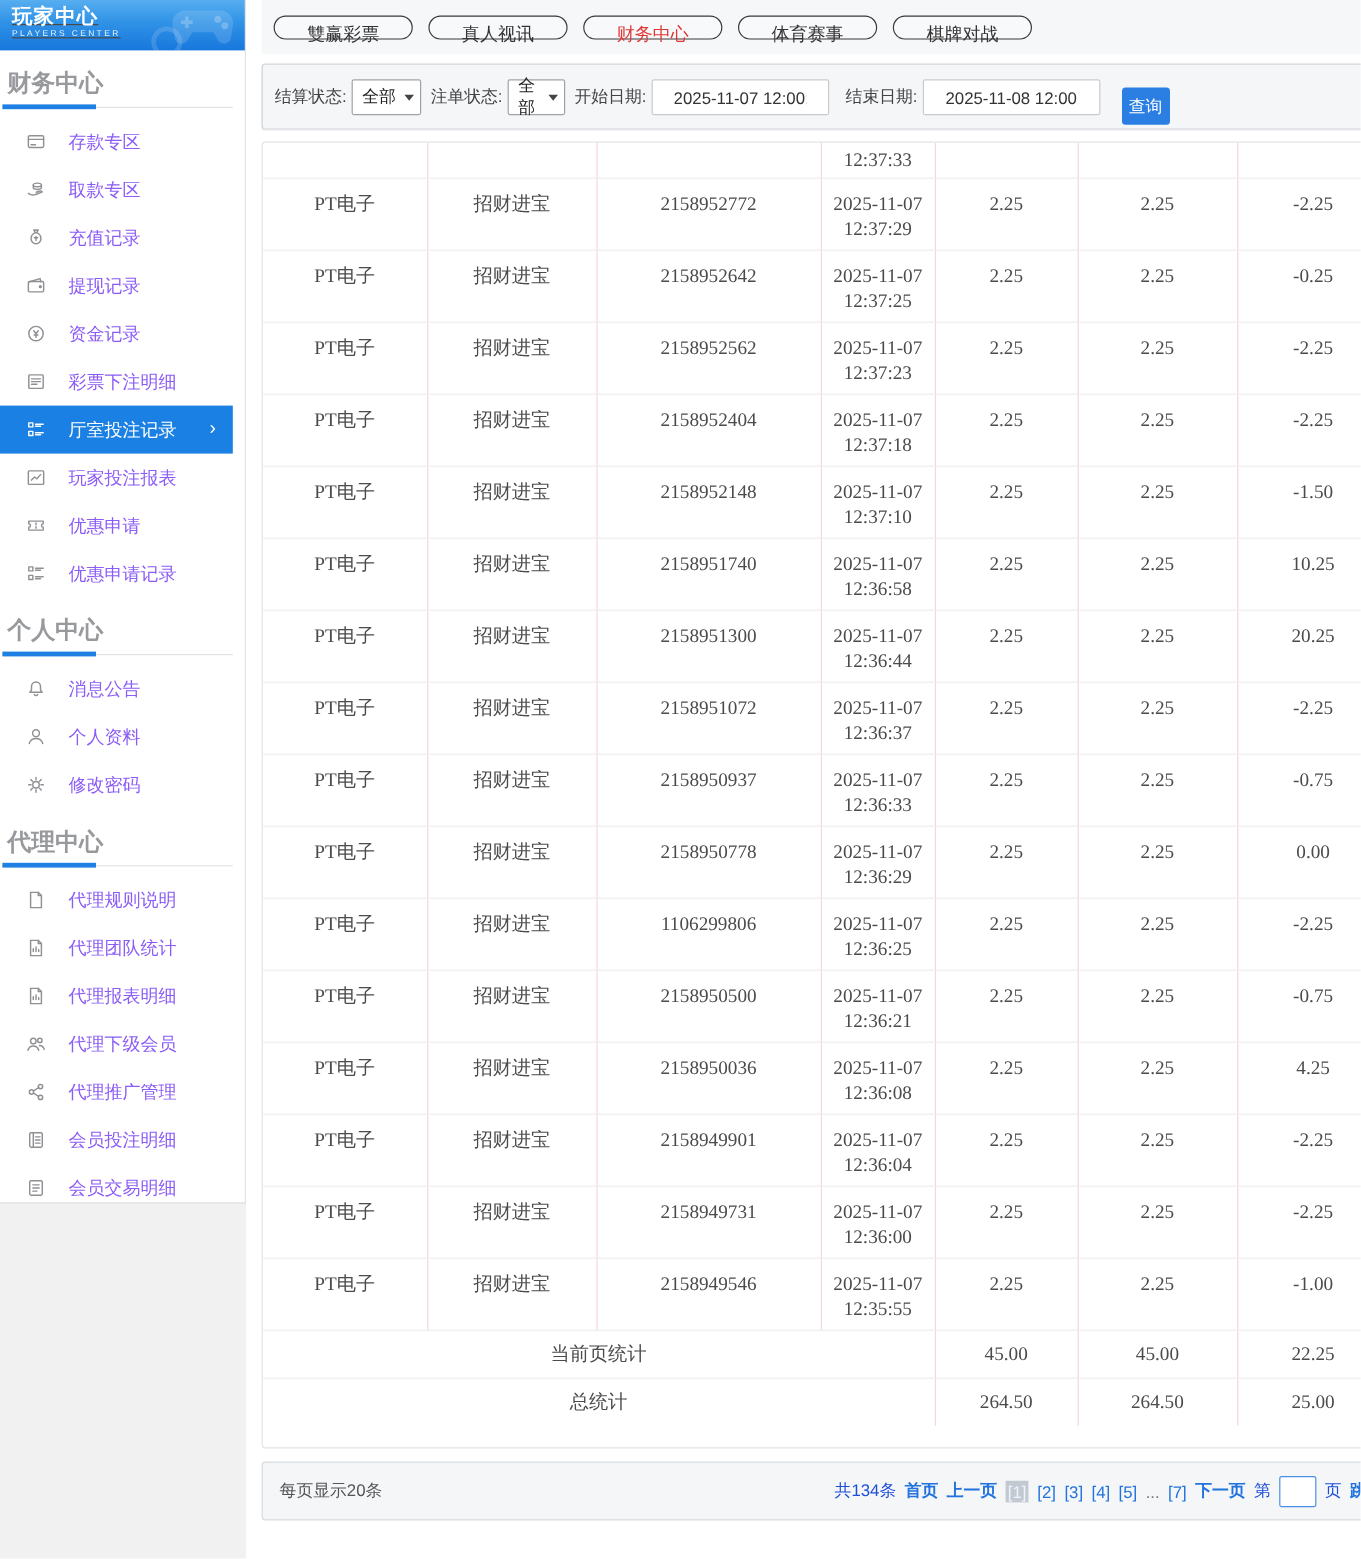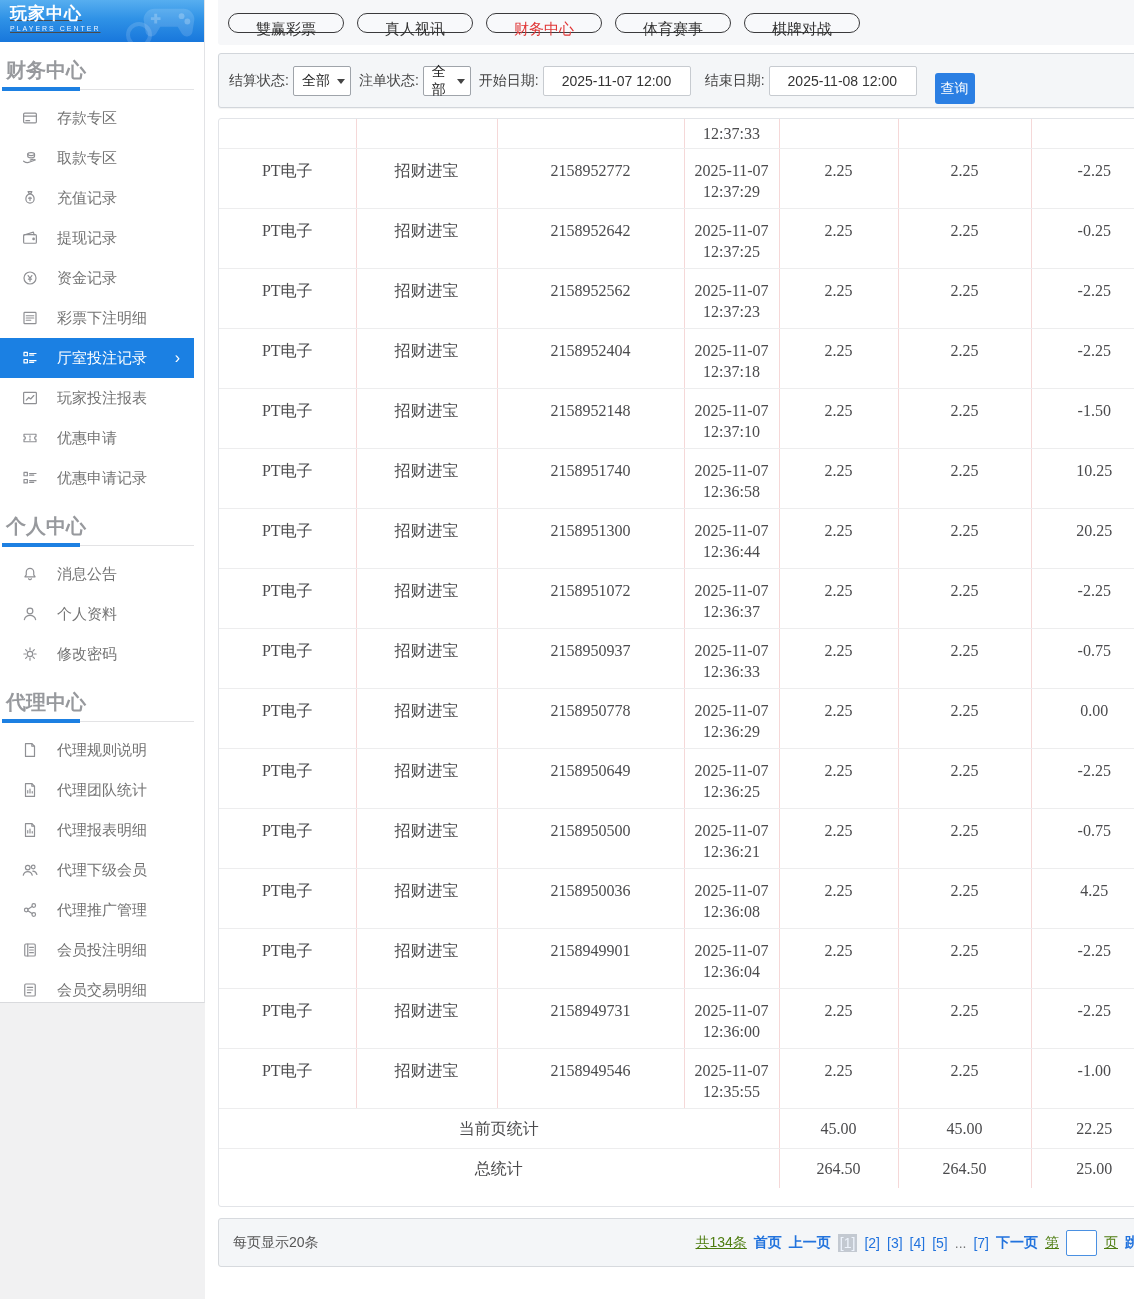--- a/index.html
+++ b/index.html
@@ -16,21 +16,21 @@
   .logo-title { color:#fff; font-size:17px; font-weight:bold; letter-spacing:1px; line-height:20px; }
   .logo-sub { color:#eaf4ff; font-size:7px; letter-spacing:2px; line-height:10px; }
   .logo-deco { position:absolute; right:6px; top:2px; opacity:.5; }
   .logo-circle { position:absolute; right:52px; top:22px; width:26px; height:26px; border-radius:50%;
                  border:4px solid rgba(255,255,255,.14); }
   .sec-title { margin:14px 0 0 6px; font-size:20px; color:#97999d; line-height:28px;font-weight:bold; }
   .sec-underline { position:relative; margin:2px 10px 0 2px; border-bottom:1px solid #e3e3e5; height:4px; }
   .sec-underline::after { content:""; position:absolute; left:0; bottom:-2px; width:78px; height:4px; background:#1d80e2; }
   .side-items { margin-top:8px; }
   .side-item { position:relative; display:flex; align-items:center; height:40px; padding-left:21px;
-               color:#737373; font-size:15px; cursor:pointer; width:194px; }
+               color:#8b5cf6; font-size:15px; cursor:pointer; width:194px; }
   .side-item .icon { width:20px; height:18px; margin-right:16px; color:#8f9094; display:inline-flex; align-items:center; }
   .side-item.active { background:#1b80e3; color:#fff; }
   .side-item.active .icon { color:#fff; }
   .side-item .chev { position:absolute; right:14px; font-size:16px; color:#fff; }
 
   
   .content { position:absolute; left:205px; top:0; width:929px; height:1299px; background:#fff; overflow:hidden; }
   .topbar { position:absolute; left:13px; top:0; width:940px; height:45px; background:#f6f7f9; border-radius:0 0 3px 3px;
             display:flex; align-items:center; padding-left:10px; }
   .pill { height:20px; line-height:29px; padding:0 27px; margin-right:13px; border:1px solid #3a3a3c;
@@ -64,21 +64,21 @@
 
   .pager { position:absolute; left:13px; top:1218px; width:940px; height:49px; background:#f4f6f8;
            border:1px solid #d7dade; border-radius:3px; display:flex; align-items:center;
            padding:0 18px 0 14px; font-size:14px; color:#555; }
   .pright { margin-left:auto; display:flex; align-items:center; white-space:nowrap; }
   .pright > * { margin-left:7px; }
   .plink { color:#2273dd; cursor:pointer; text-decoration:none;font-weight:bold; }
   .pnum { color:#2273dd; cursor:pointer; }
   .pnum.current { background:#c3c9d1; color:#eef4fd; padding:1px 2px; }
   .pellipsis { color:#777; }
-  .ptext { color:#4d7c0f;text-decoration:underline; }
+  .ptext { color:#1d4ed8; }
   .jumpinput { width:31px; height:26px; border:1px solid #4a90e2; border-radius:2px; background:#fff; }
 </style>
 </head>
 <body>
 
 <div class="page">
 
   <aside class="side-col">
     <div class="side-card">
       <div class="logo">
@@ -475,21 +475,21 @@
                 <div>2025-11-07</div>
                 <div>12:36:29</div>
               </td>
               <td>2.25</td>
               <td>2.25</td>
               <td>0.00</td>
             </tr>
             <tr class="datarow">
               <td>PT电子</td>
               <td>招财进宝</td>
-              <td>2158950649</td>
+              <td>1106299806</td>
               <td>
                 <div>2025-11-07</div>
                 <div>12:36:25</div>
               </td>
               <td>2.25</td>
               <td>2.25</td>
               <td>-2.25</td>
             </tr>
             <tr class="datarow">
               <td>PT电子</td>

